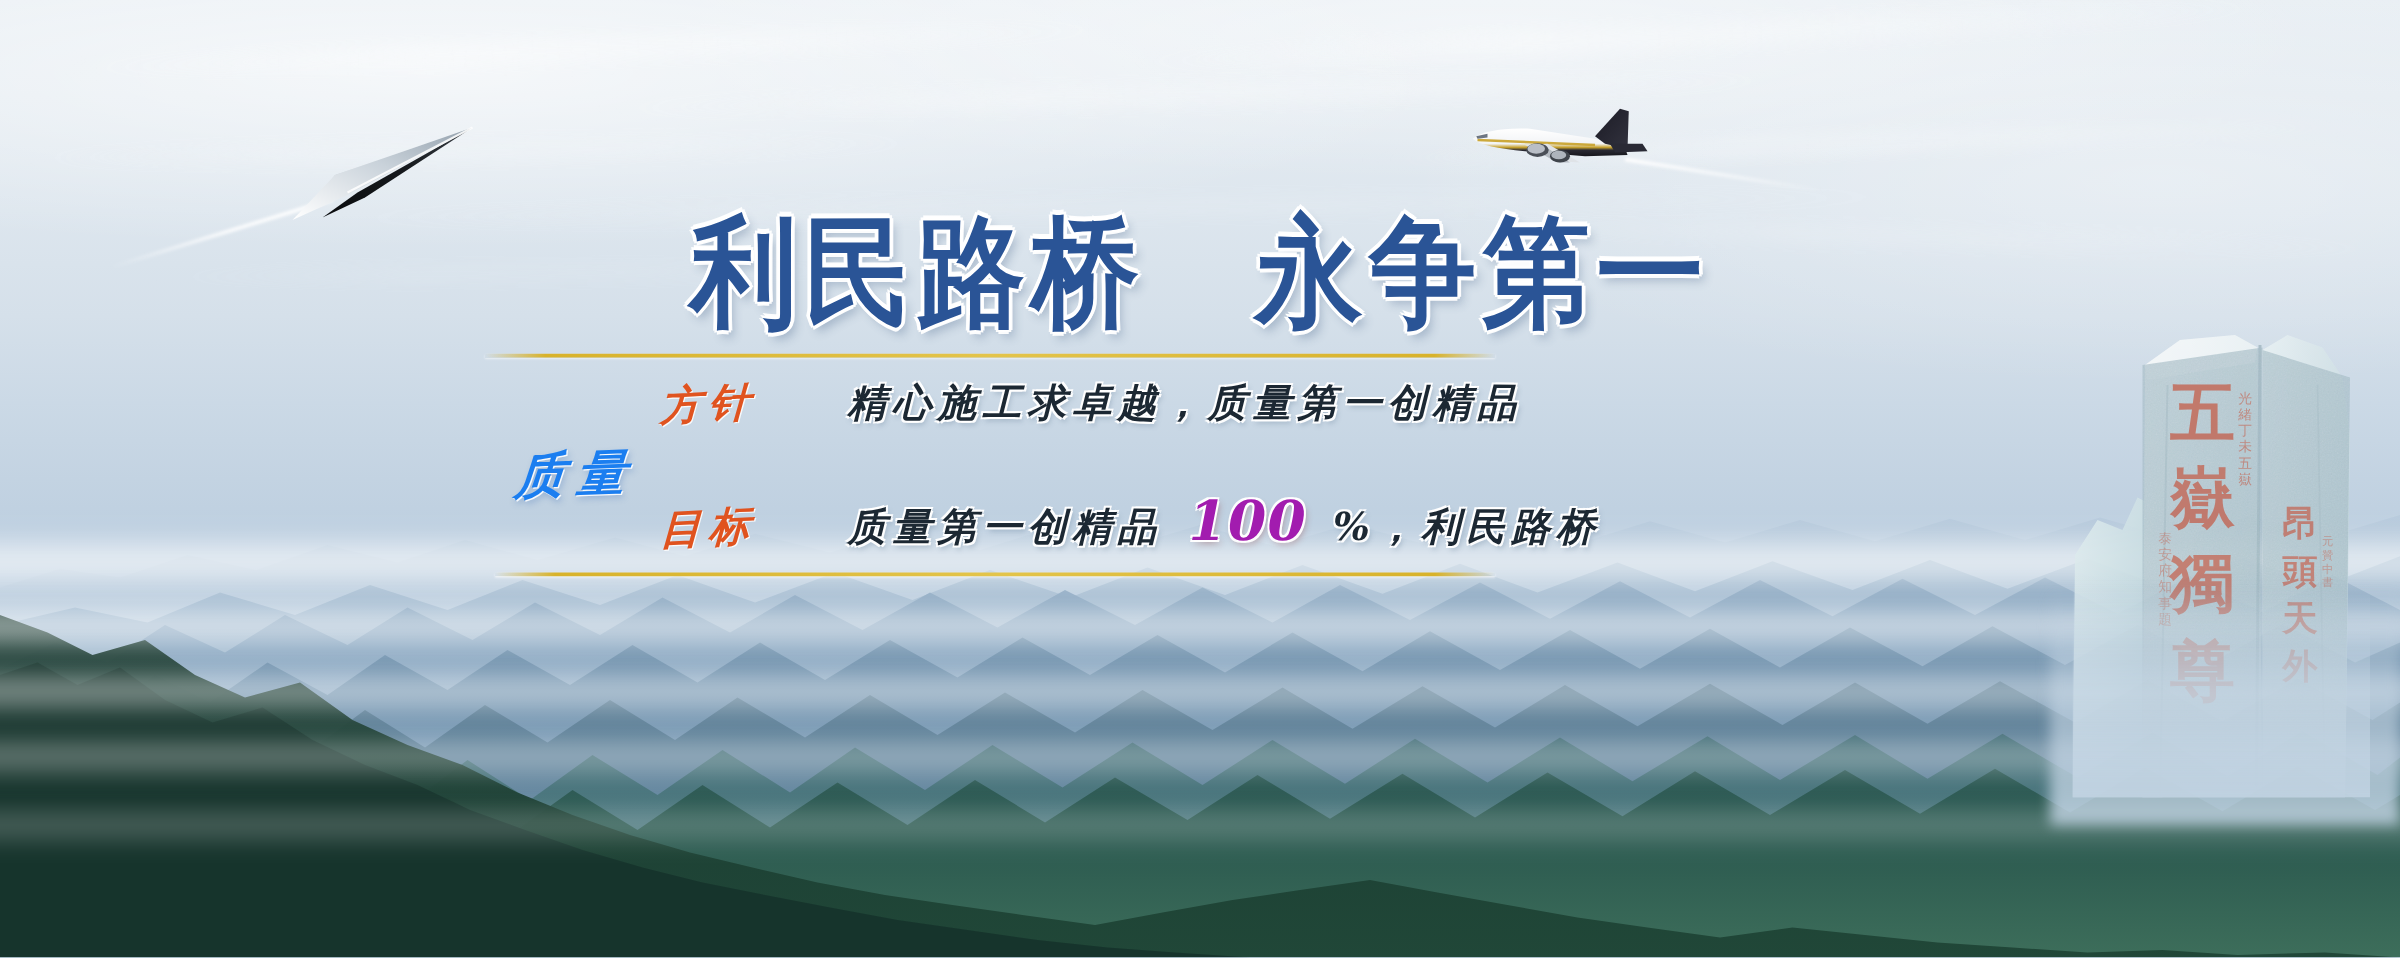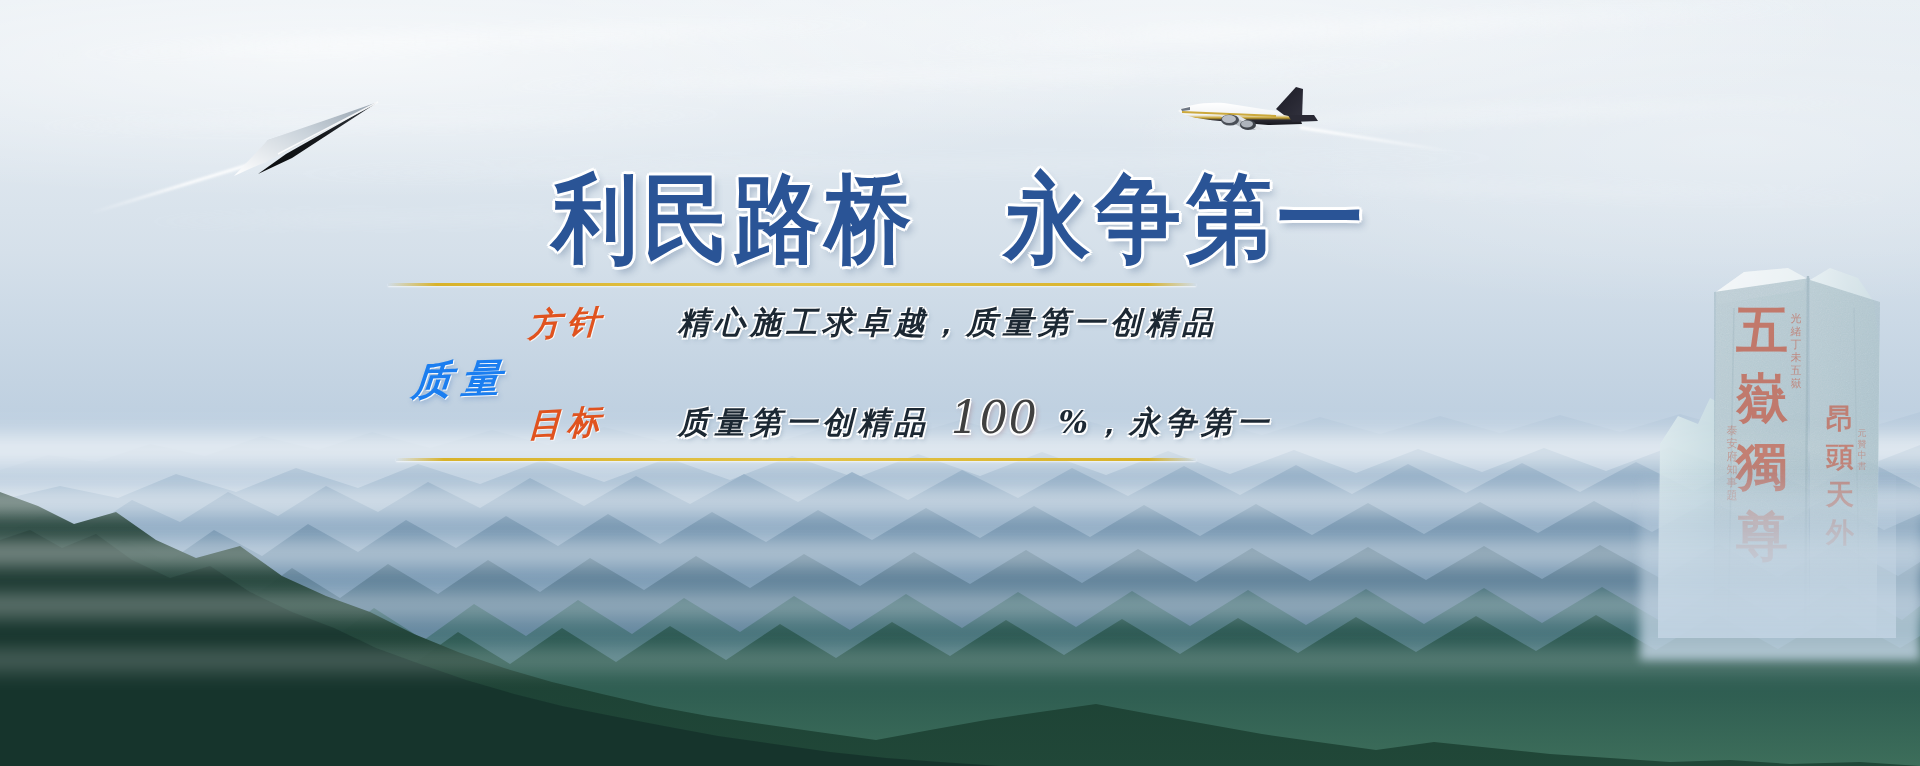--- a/index.html
+++ b/index.html
@@ -181,23 +181,23 @@
        1.5px -1.5px 0 rgba(255,255,255,.95),
       -1.5px  1.5px 0 rgba(255,255,255,.95),
        1.5px  1.5px 0 rgba(255,255,255,.95),
        2px 3px 4px rgba(90,115,140,.35);
     margin-left: 22px;
     text-align: right;
   }
   .phrase .pct {
     font-family: "DejaVu Serif", "Liberation Serif", serif;
     font-style: italic;
-    font-weight: 400;
+    font-weight: 700;
     font-size: 44px;
-    color: #404040;
+    color: #a21caf;
     letter-spacing: 1px;
     padding: 0 5px;
     text-shadow:
       -1.5px -1.5px 0 rgba(255,255,255,.95),
        1.5px -1.5px 0 rgba(255,255,255,.95),
       -1.5px  1.5px 0 rgba(255,255,255,.95),
        1.5px  1.5px 0 rgba(255,255,255,.95),
        2px 3px 5px rgba(140,60,60,.35);
   }
 
@@ -525,17 +525,17 @@
     <span class="phrase">
       <span>精心施工求卓越，质量第一创精品</span>
     </span>
   </div>
 
   <div class="slogan-row" id="row-target">
     <span class="kw">目标</span>
     <span class="phrase">
       <span>质量第一创精品</span>
       <span class="pct">100</span>
-      <span>%，永争第一</span>
+      <span>%，利民路桥</span>
     </span>
   </div>
 
 </div>
 
 </body></html>

